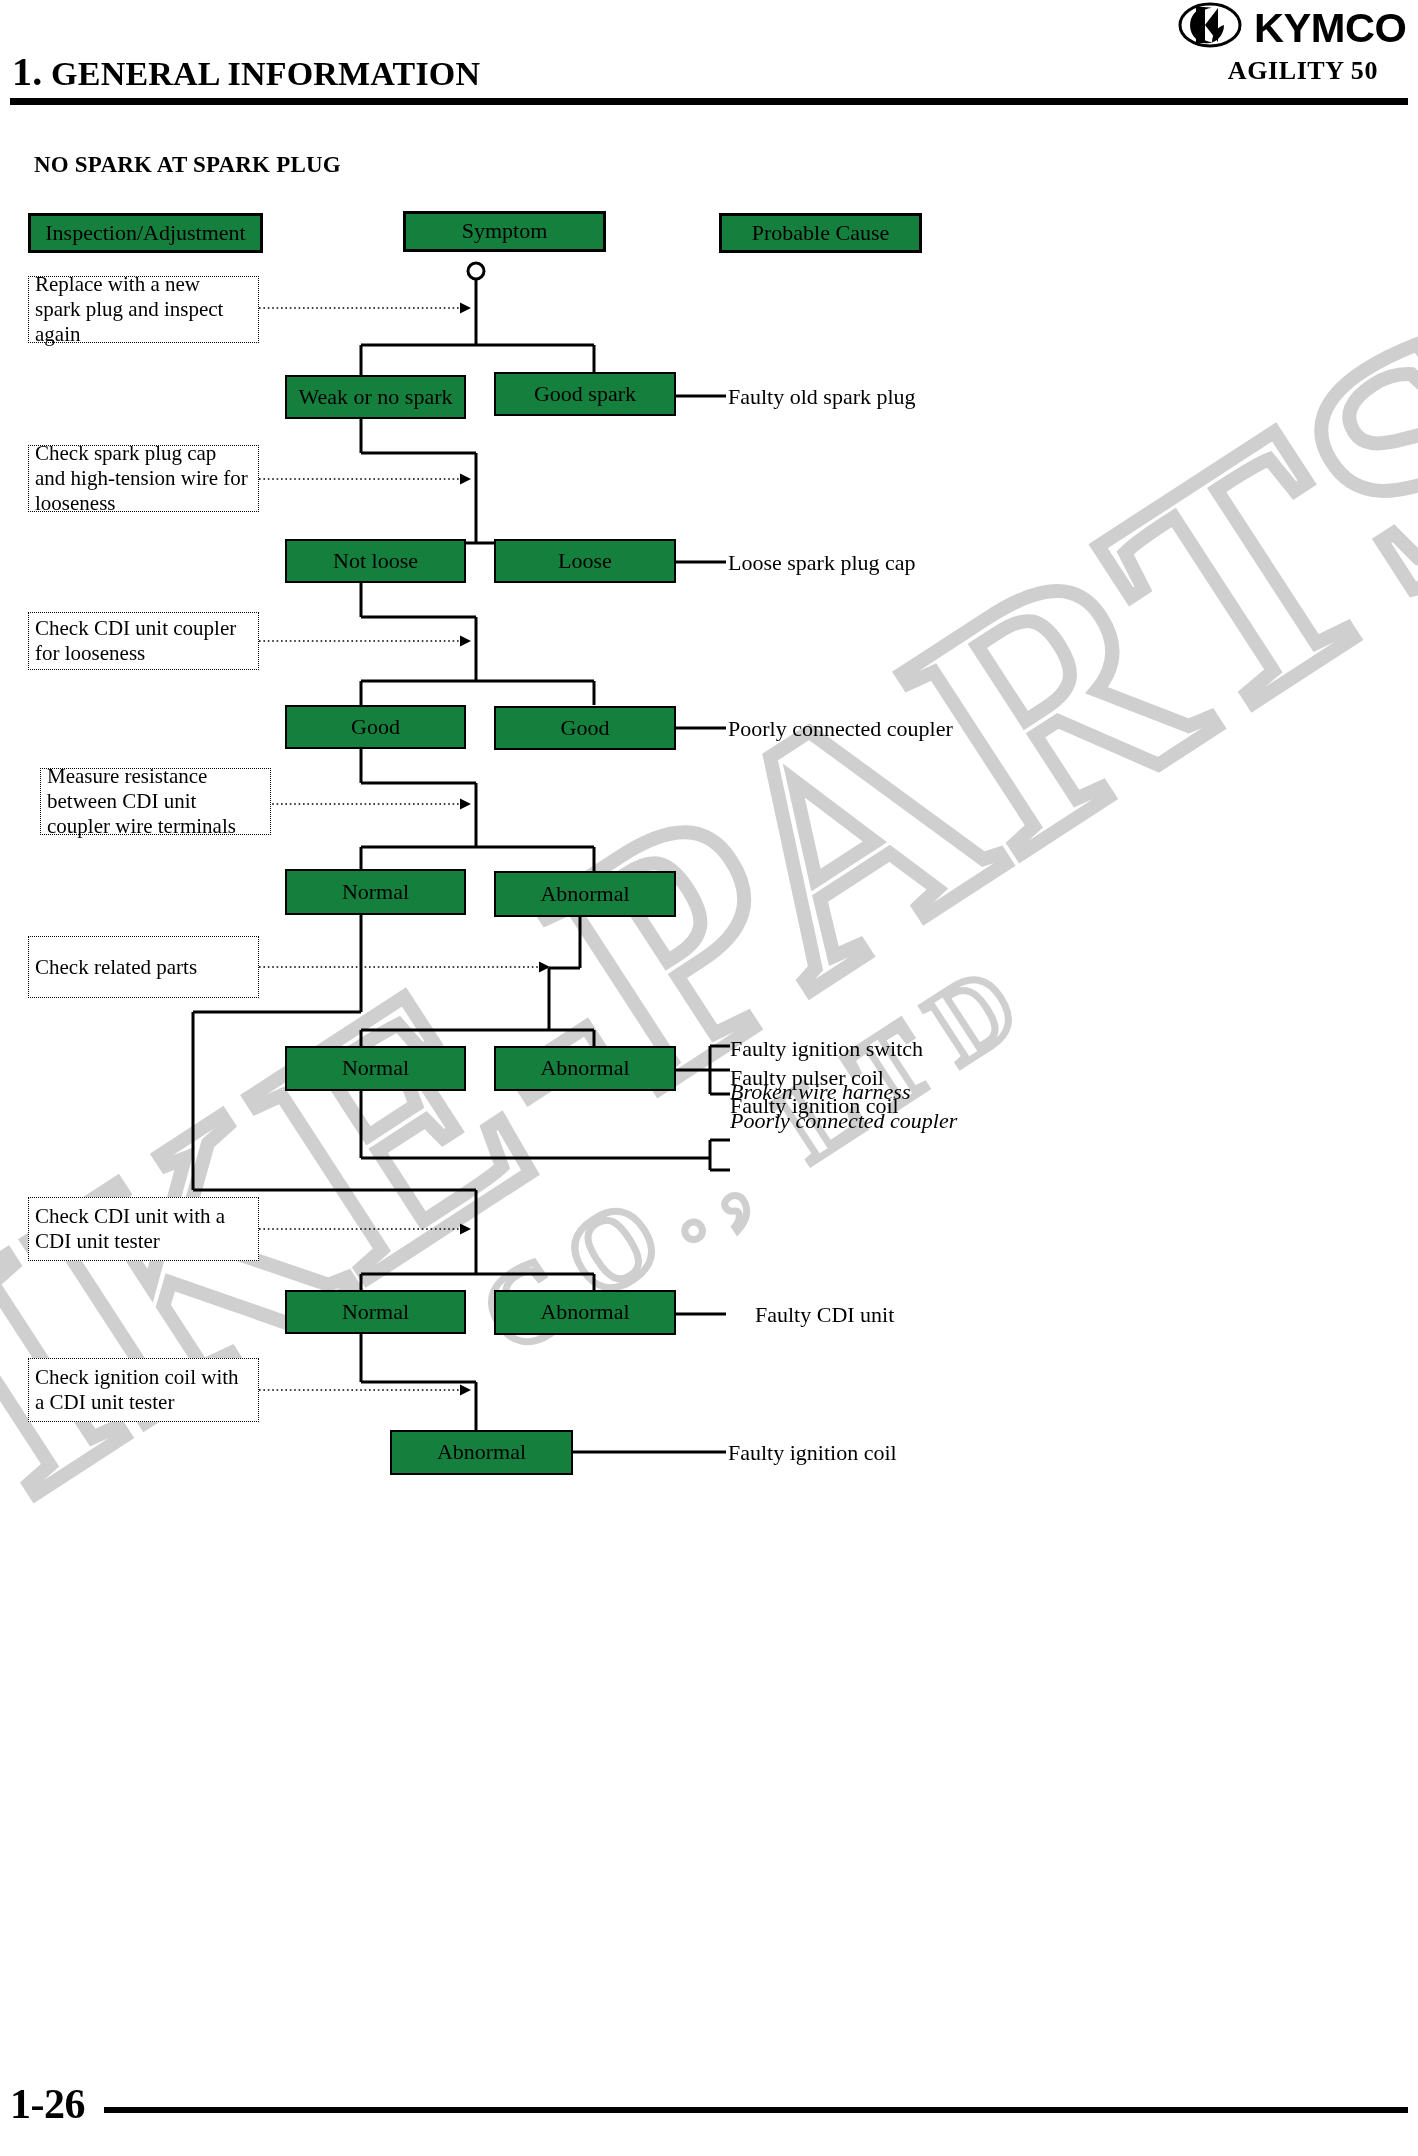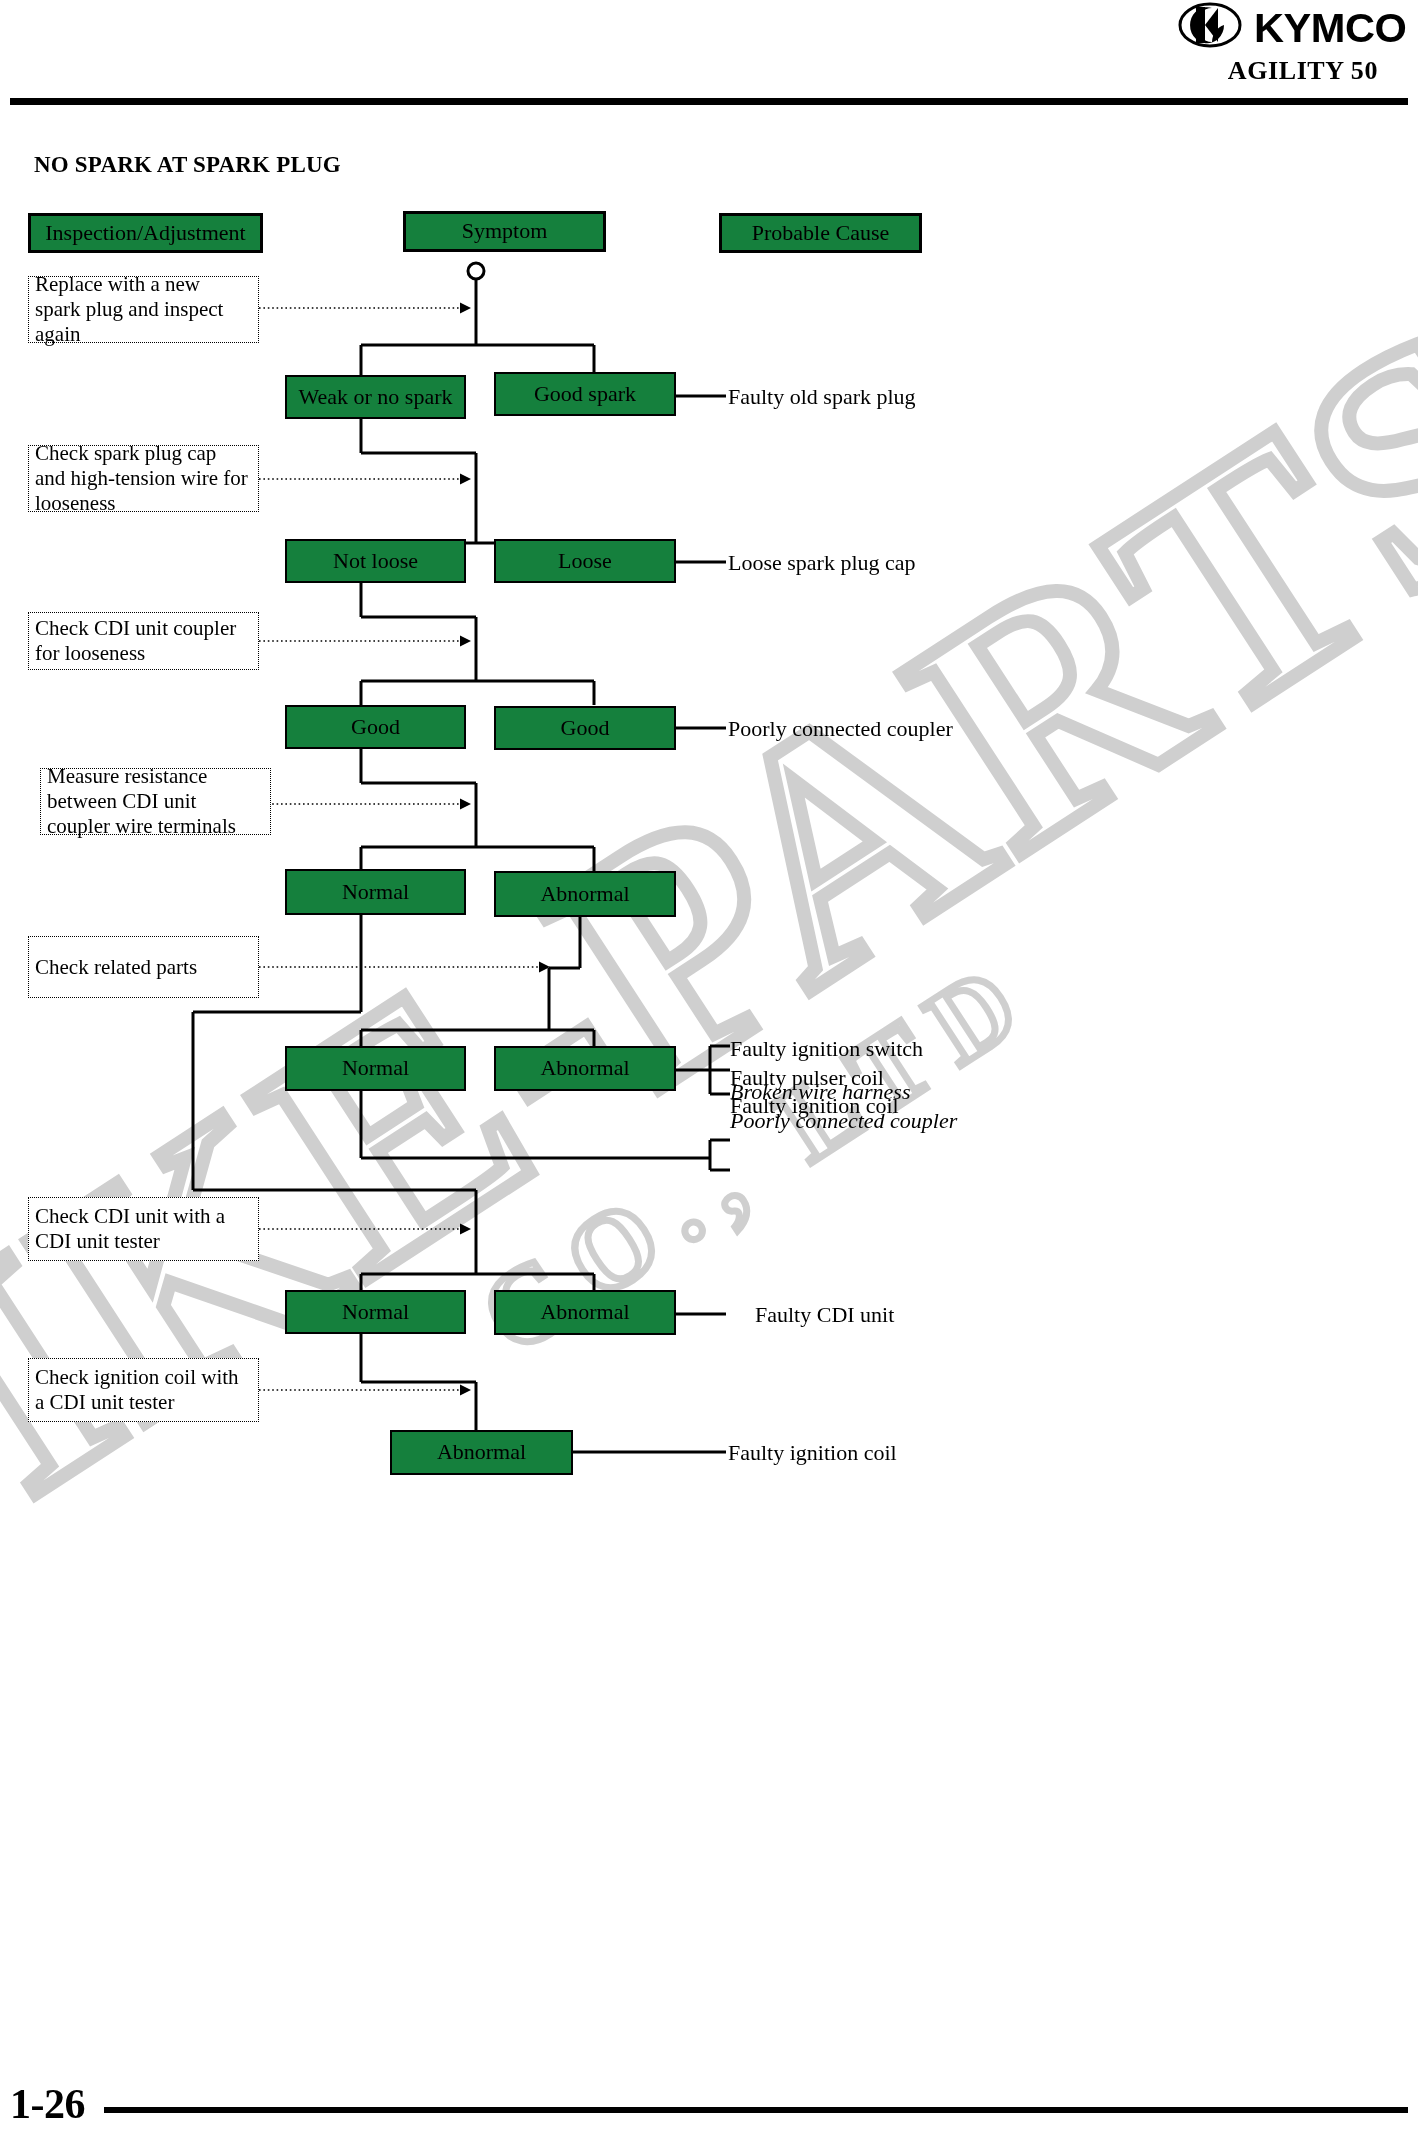--- a/index.html
+++ b/index.html
@@ -96,20 +96,24 @@
   <div id="logo">
     <svg id="logo-mark" viewBox="0 0 64 46">
       <ellipse cx="32" cy="23" rx="30" ry="21" fill="none" stroke="#000" stroke-width="3"></ellipse>
       <path d="M18 5 L18 41 L27 41 L27 27 L27 19 L27 5 Z" fill="#000"></path>
       <path d="M46 23 a17 18 0 1 1 -12 -17 a14 15 0 1 0 0 34 a17 18 0 0 1 12 -17 Z" fill="#000"></path>
       <path d="M27 23 L40 6 L40 40 Z" fill="#000"></path>
     </svg>
     <span id="logo-word">KYMCO</span>
   </div>
 
+  <div id="chapter-title">
+    <span class="num">1.</span>
+    <span>GENERAL INFORMATION</span>
+  </div>
 
   <div id="model-name">AGILITY 50</div>
   <div id="header-rule"></div>
 </div>
 
 <div id="section-title">NO SPARK AT SPARK PLUG</div>
 
 <div id="flow">
 
   <svg id="flow-lines" width="1418" height="2156" viewBox="0 0 1418 2156" xmlns="http://www.w3.org/2000/svg">

